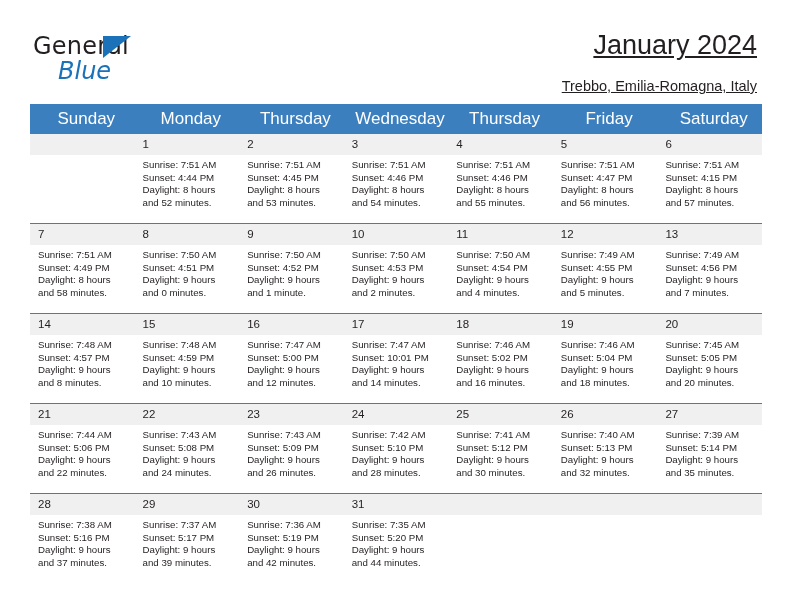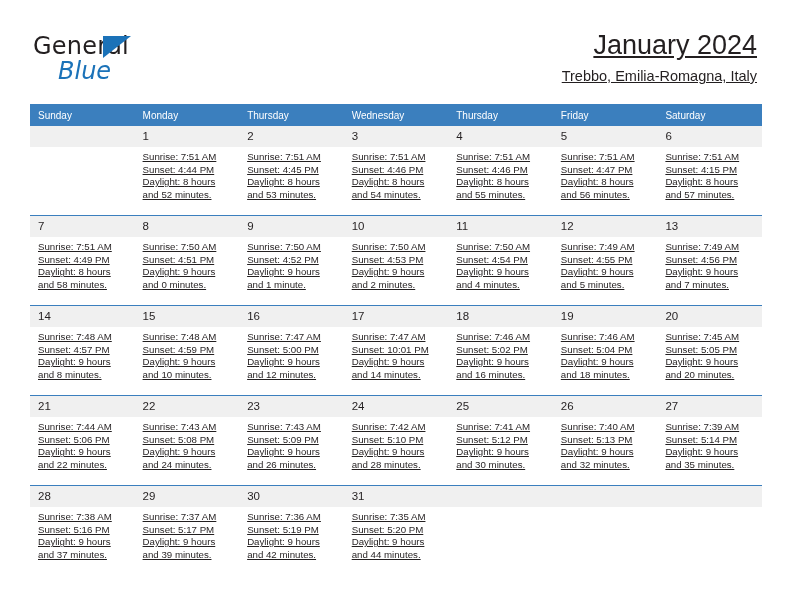--- a/index.html
+++ b/index.html
@@ -75,40 +75,40 @@
     font-size: 27px;
     color: #231f20;
     line-height: 34px;
     white-space: nowrap;
     font-weight: 400;
   }
   .cal-subtitle {
     font-size: 14.5px;
     color: #231f20;
     line-height: 22px;
-    margin-top: 3px;
+    margin-top: 13px;
     white-space: nowrap;
     font-weight: 400;
   }
 
   
   .calendar {
     position: absolute;
     left: 30px;
     top: 104px;
     width: 732px;
     border-collapse: collapse;
     table-layout: fixed;
   }
   .calendar th {
     background: #3b7fbe;
     color: #ffffff;
-    font-size: 10px;
+    font-size: 17px;
     font-weight: normal;
-    text-align: left;
+    text-align: center;
     padding: 5px 0 5px 8px;
     height: 12px;
     border: none;
   }
   .calendar td {
     vertical-align: top;
     padding: 0;
     border: none;
     border-top: 1px solid #3b7fbe;
     width: 104.57px;
@@ -130,21 +130,20 @@
     height: 13px;
   }
   .daynum.empty {
     background: #f0f0f0;
   }
   .info {
     padding: 4px 6px 0 8px;
     font-size: 9.7px;
     line-height: 12.6px;
     color: #231f20;
-    text-decoration: underline;
   }
   .info div {
     white-space: nowrap;
   }
   .cell.blank .daynum {
     background: #f0f0f0;
   }
 </style>
 </head>
 <body>

